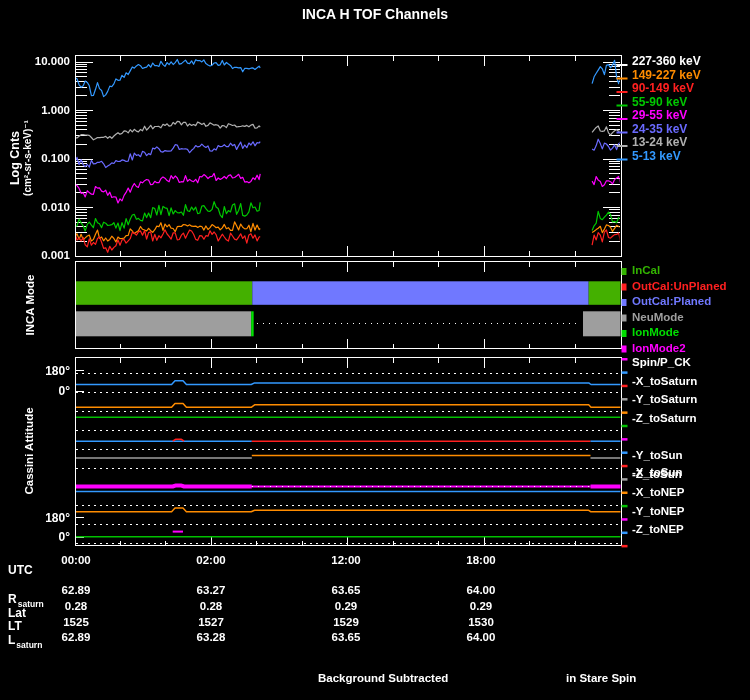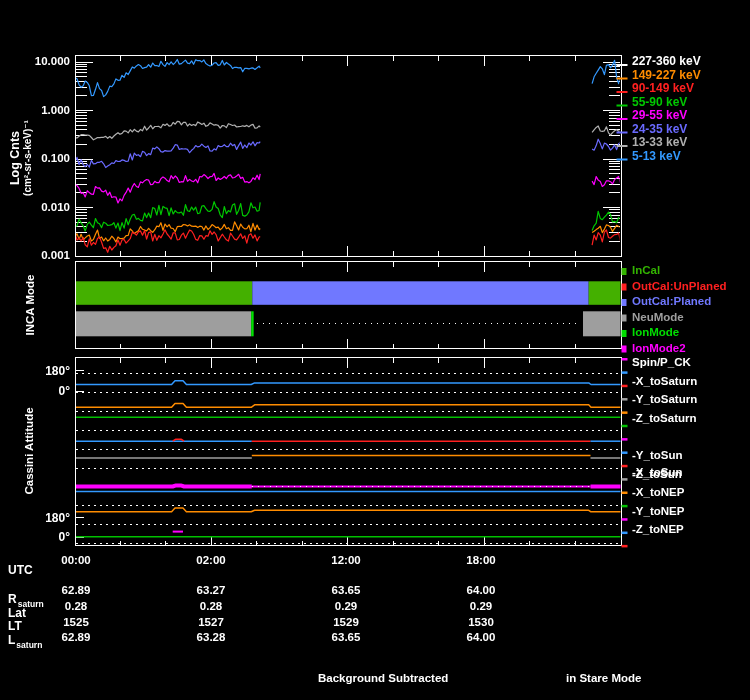--- a/index.html
+++ b/index.html
@@ -260,20 +260,21 @@
       <rect x="616.5" y="145" width="11" height="2" fill="#b0b0b0"></rect>
       <rect x="616.5" y="158.5" width="11" height="2" fill="#3399ff"></rect>
       <rect x="621.5" y="268" width="5" height="7" fill="#33b400"></rect>
       <rect x="621.5" y="283.5" width="5" height="7" fill="#ff2020"></rect>
       <rect x="621.5" y="299" width="5" height="7" fill="#7078ff"></rect>
       <rect x="621.5" y="314.5" width="5" height="7" fill="#9e9e9e"></rect>
       <rect x="621.5" y="330" width="5" height="7" fill="#00dd00"></rect>
       <rect x="621.5" y="345.5" width="5" height="7" fill="#ff00ff"></rect>
     </svg>
 
+  <div class="t title">INCA H TOF Channels</div>
 
   <div class="t ytick" style="top:55px">10.000</div>
   <div class="t ytick" style="top:103.5px">1.000</div>
   <div class="t ytick" style="top:152px">0.100</div>
   <div class="t ytick" style="top:200.5px">0.010</div>
   <div class="t ytick" style="top:249px">0.001</div>
 
   <div class="t rot" style="left:-45px;top:141px;width:140px;height:34px">
     <div class="ylab1">Log Cnts</div>
     <div class="ylab2">(cm²-sr-s-keV)⁻¹</div>
@@ -317,21 +318,21 @@
       <div class="ephcell" style="left:441px;top:631px">64.00</div>
     </div>
 
   <div id="flux-legend">
       <div class="legend-item" style="top: 54px; color: rgb(255, 255, 255);">227-360 keV</div>
       <div class="legend-item" style="top: 67.5px; color: rgb(255, 140, 0);">149-227 keV</div>
       <div class="legend-item" style="top: 81px; color: rgb(255, 32, 32);">90-149 keV</div>
       <div class="legend-item" style="top: 94.5px; color: rgb(0, 200, 0);">55-90 keV</div>
       <div class="legend-item" style="top: 108px; color: rgb(255, 0, 255);">29-55 keV</div>
       <div class="legend-item" style="top: 121.5px; color: rgb(106, 106, 255);">24-35 keV</div>
-      <div class="legend-item" style="top: 135px; color: rgb(176, 176, 176);">13-33 keV</div>
+      <div class="legend-item" style="top: 135px; color: rgb(176, 176, 176);">13-24 keV</div>
       <div class="legend-item" style="top: 148.5px; color: rgb(51, 153, 255);">5-13 keV</div>
     </div>
   <div id="mode-legend">
       <div class="mlegend-item" style="top: 264px; color: rgb(51, 180, 0);">InCal</div>
       <div class="mlegend-item" style="top: 279.5px; color: rgb(255, 32, 32);">OutCal:UnPlaned</div>
       <div class="mlegend-item" style="top: 295px; color: rgb(112, 120, 255);">OutCal:Planed</div>
       <div class="mlegend-item" style="top: 310.5px; color: rgb(158, 158, 158);">NeuMode</div>
       <div class="mlegend-item" style="top: 326px; color: rgb(0, 221, 0);">IonMode</div>
       <div class="mlegend-item" style="top: 341.5px; color: rgb(255, 0, 255);">IonMode2</div>
     </div>
@@ -342,14 +343,14 @@
       <div class="alegend-item" style="top: 411.8px; color: rgb(255, 255, 255);">-Z_toSaturn</div>
       <div class="alegend-item" style="top: 430.4px; color: rgb(255, 255, 255); margin-top: 36px;">-X_toSun</div>
       <div class="alegend-item" style="top: 449px; color: rgb(255, 255, 255);">-Y_toSun</div>
       <div class="alegend-item" style="top: 467.6px; color: rgb(255, 255, 255);">-Z_toSun</div>
       <div class="alegend-item" style="top: 486.2px; color: rgb(255, 255, 255);">-X_toNEP</div>
       <div class="alegend-item" style="top: 504.8px; color: rgb(255, 255, 255);">-Y_toNEP</div>
       <div class="alegend-item" style="top: 523.4px; color: rgb(255, 255, 255);">-Z_toNEP</div>
     </div>
 
   <div class="t footer" style="left:318px;top:672px">Background Subtracted</div>
-  <div class="t footer" style="left:566px;top:672px">in Stare Mode</div>
+  <div class="t footer" style="left:566px;top:672px">in Stare Spin</div>
 </div>
 
 </body></html>

